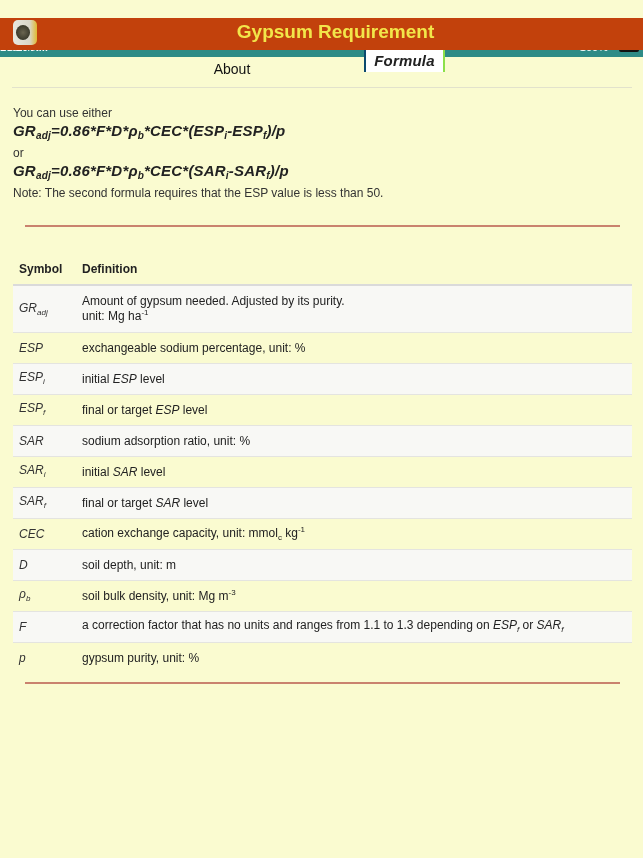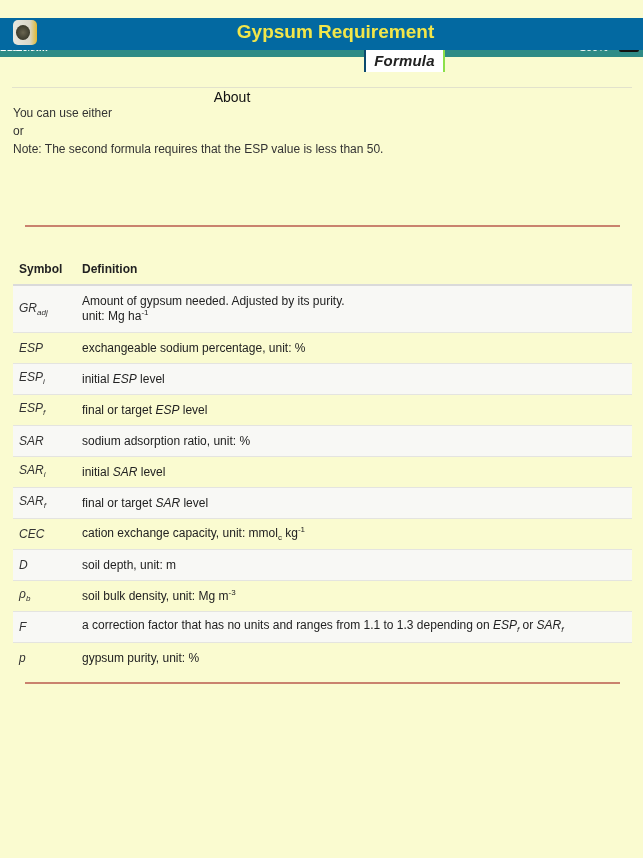--- a/index.html
+++ b/index.html
@@ -7,28 +7,28 @@
   body { background: #FAFBD0; font-family: "Liberation Sans", sans-serif; color: #222; position: relative; }
 
   .statusbar { position: absolute; left: 0; top: 0; width: 643px; height: 18px; background: #2E8B86; color: #fff; font-size: 11px; margin-top: 39px; }
   .statusbar .carrier { position: absolute; left: 6px; top: 2px; }
   .statusbar .wifi { display: inline-block; margin-left: 4px; font-size: 10px; }
   .statusbar .time { position: absolute; left: 0; right: 0; top: 2px; text-align: left; font-weight: bold; }
   .statusbar .battery-wrap { position: absolute; right: 4px; top: 2px; display: flex; align-items: center; gap: 11px; }
   .battery { width: 20px; height: 9px; background: #111; border-radius: 2px; position: relative; }
   .battery::after { content: ""; position: absolute; right: -3px; top: 3px; width: 2px; height: 3px; background: #111; }
 
-  .navbar { position: absolute; left: 0; top: 18px; width: 643px; height: 32px; background: #0369a1; }
+  .navbar { position: absolute; left: 0; top: 18px; width: 643px; height: 32px; background: #c2410c; }
   .app-icon { position: absolute; left: 13px; top: 2px; width: 24px; height: 25px; border-radius: 5px; background: linear-gradient(90deg, #e8e8e0 0%, #d9d6c8 70%, #e0b830 100%); overflow: hidden; }
   .app-icon .disc { position: absolute; left: 3px; top: 5px; width: 14px; height: 15px; border-radius: 50%; background: radial-gradient(circle at 50% 50%, #6a6550 0%, #3b3a2c 70%); }
   .title { position: absolute; left: 0; right: 0; top: 3px; text-align: center; color: #F2E64A; font-size: 19px; font-weight: bold; padding-left: 28px; }
 
   .tabs { position: absolute; left: 0; top: 50px; width: 643px; height: 38px; }
   .tab { position: absolute; top: 0; height: 38px; line-height: 38px; font-size: 14px; color: #111; text-align: center; cursor: pointer; }
-  .tab.about { left: 203px; width: 58px; margin-top: 28px; }
+  .tab.about { left: 203px; width: 58px; }
   .tab.calc { left: 272px; width: 84px; }
   .tab.formula { left: 364px; width: 81px; background: #fff; border-left: 2px solid #0c4a6e; border-right: 2px solid #8CE04A; font-weight: bold; }
   .tab-divider { position: absolute; left: 12px; top: 87px; width: 620px; height: 1px; background: #E2E2CC; }
 
   .content { position: absolute; left: 13px; top: 106px; width: 610px; font-size: 12px; color: #333; }
   .line-text { height: 14px; line-height: 14px; }
   .formula { font-weight: bold; font-style: italic; font-size: 15px; color: #222; height: 22px; line-height: 22px; letter-spacing: 0.2px; }
   .formula sub { font-size: 10px; vertical-align: -3px; }
   .spacer4 { height: 4px; }
 
@@ -67,22 +67,24 @@
 </div>
 
 <div class="tabs">
   <div class="tab about">About</div>
   <div class="tab formula">Formula</div>
 </div>
 <div class="tab-divider"></div>
 
 <div class="content">
   <div class="line-text">You can use either</div>
+  <div class="formula"><span>GR</span><sub>adj</sub><span>=0.86*F*D*ρ</span><sub>b</sub><span>*CEC*(ESP</span><sub>i</sub><span>-ESP</span><sub>f</sub><span>)/p</span></div>
   <div class="spacer4"></div>
   <div class="line-text">or</div>
+  <div class="formula"><span>GR</span><sub>adj</sub><span>=0.86*F*D*ρ</span><sub>b</sub><span>*CEC*(SAR</span><sub>i</sub><span>-SAR</span><sub>f</sub><span>)/p</span></div>
   <div class="spacer4"></div>
   <div class="line-text">Note: The second formula requires that the ESP value is less than 50.</div>
 </div>
 
 <div class="red-line top"></div>
 
 <table class="defs">
   <thead>
     <tr>
       <th class="sym">Symbol</th>

